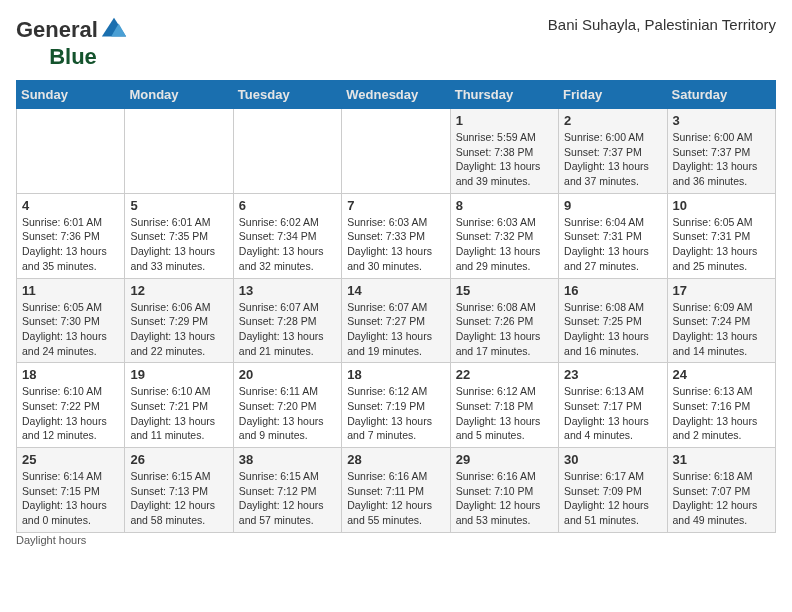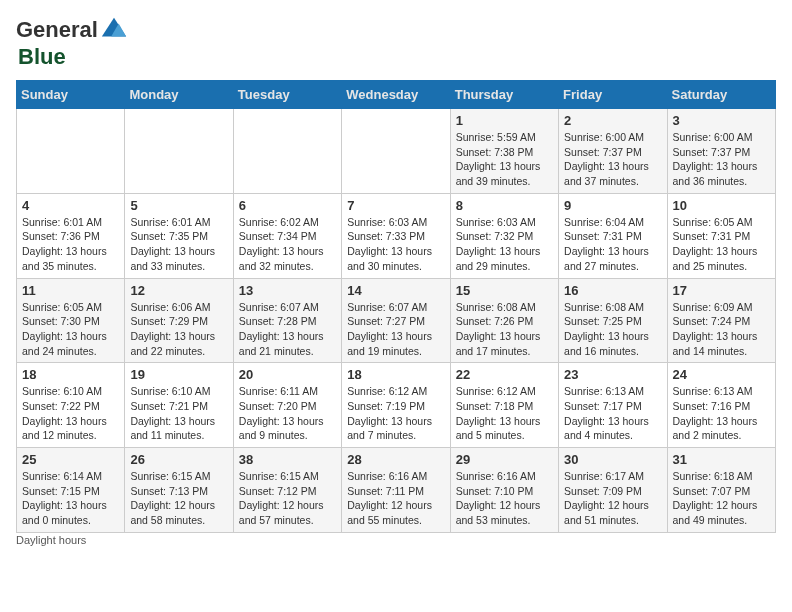--- a/index.html
+++ b/index.html
@@ -12,21 +12,21 @@
     }
     .header-area {
       display: flex;
       justify-content: space-between;
       align-items: flex-start;
       margin-bottom: 10px;
     }
     .logo {
       display: flex;
       flex-direction: column;
-      align-items: flex-start;
+      align-items: center;
     }
     .logo-text {
       display: flex;
       align-items: center;
       font-size: 22px;
       font-weight: bold;
       color: #333;
     }
     .logo-general { color: #333; font-weight: bold; }
     .logo-blue { color: #14532d; font-weight: bold; }
@@ -106,20 +106,21 @@
       <svg class="logo-icon" viewBox="0 0 30 30">
         <polygon points="15,2 28,22 2,22" fill="#1a6faf"></polygon>
         <polygon points="20,8 28,22 12,22" fill="#4a9fd4"></polygon>
       </svg>
     </div>
     <div style="margin-left:2px;">
       <span class="logo-blue" style="font-size:22px;font-weight:bold;">Blue</span>
     </div>
   </div>
   <div class="title-area">
+    <div class="subtitle">Bani Suhayla, Palestinian Territory</div>
   </div>
 </div>
 
 <table class="calendar">
   <thead>
     <tr>
     <th>Sunday</th>
         <th>Monday</th>
         <th>Tuesday</th>
         <th>Wednesday</th>

